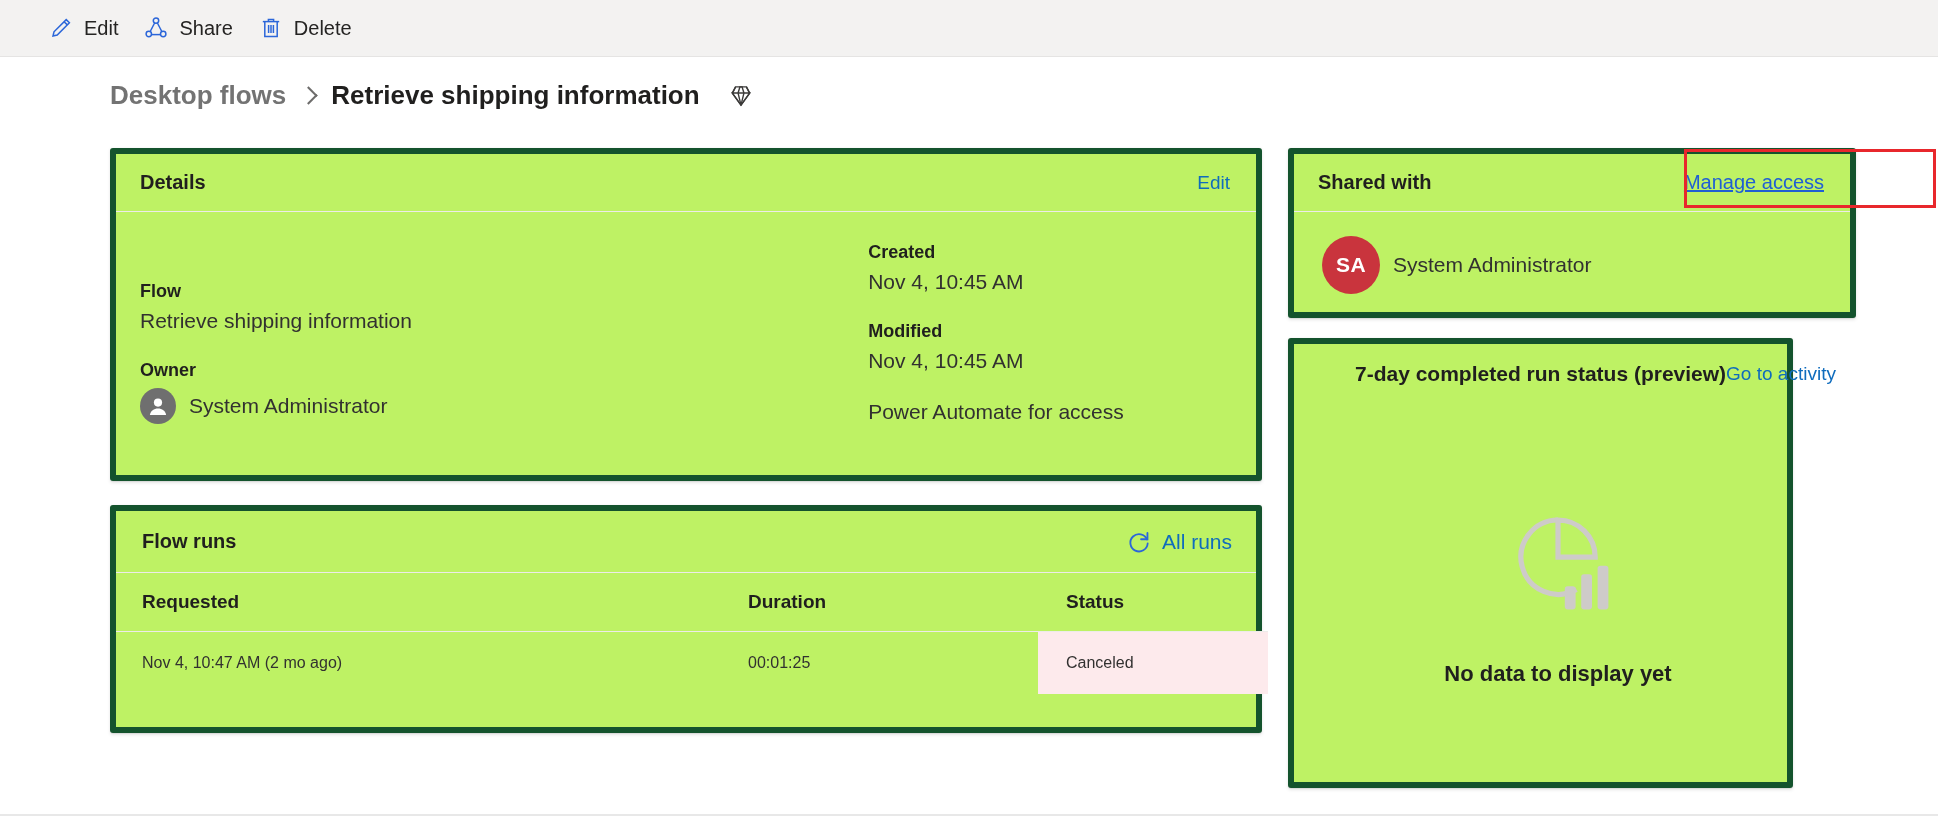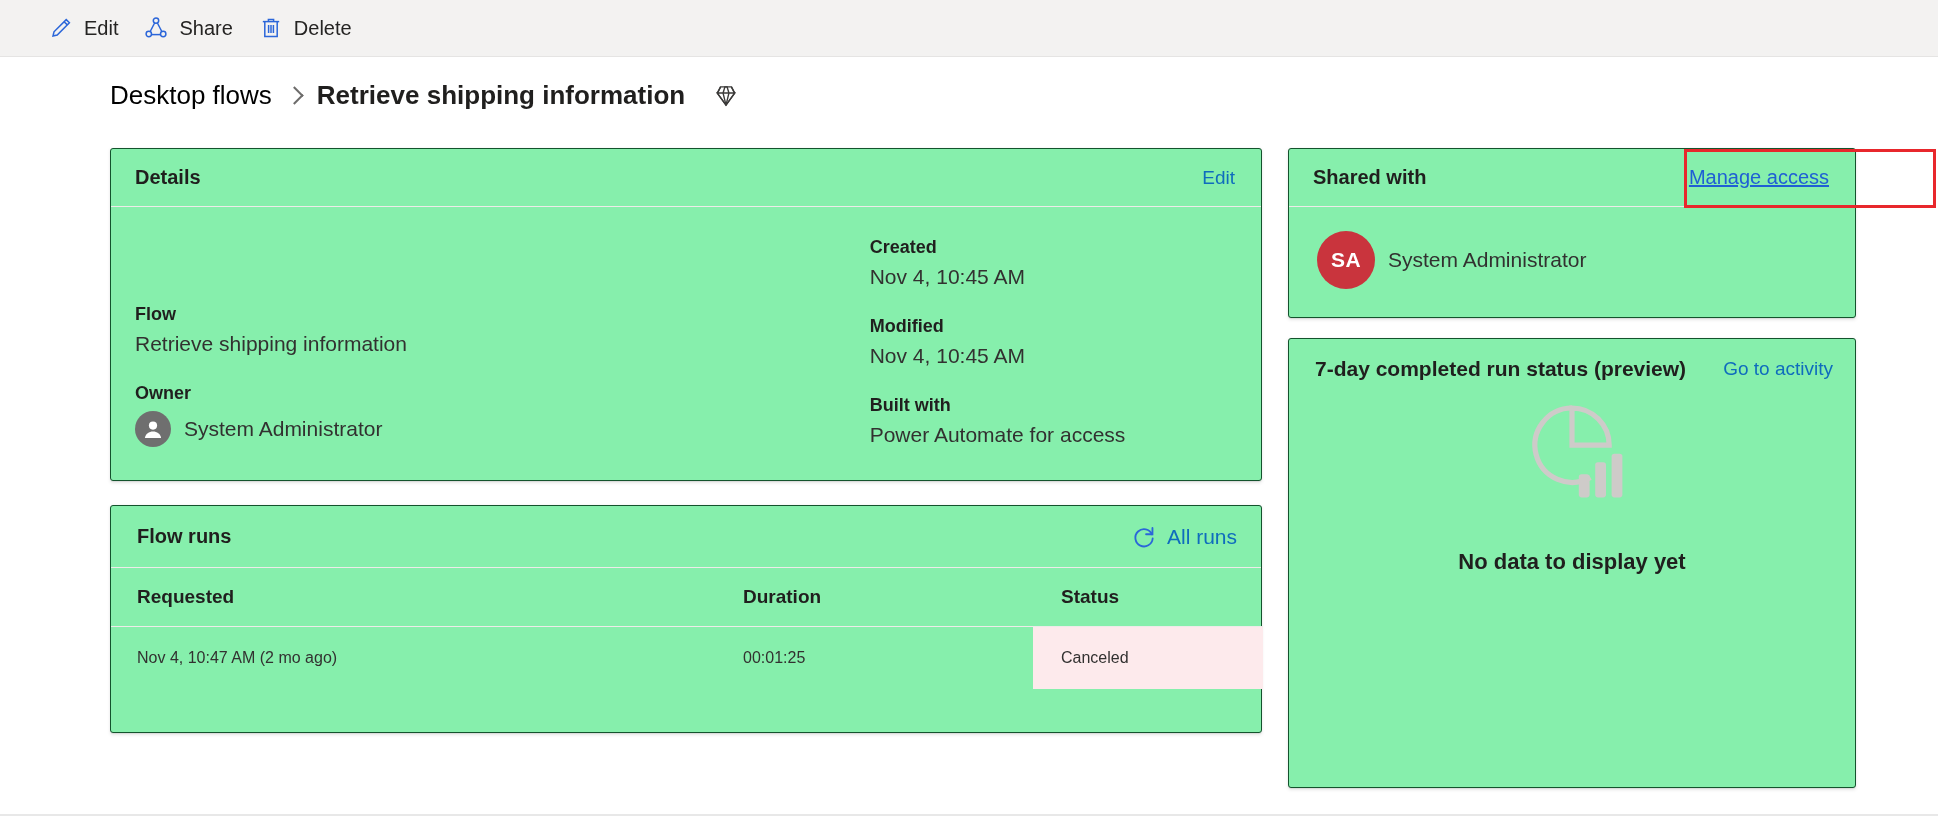--- a/index.html
+++ b/index.html
@@ -28,31 +28,31 @@
     border-radius: 2px;
   }
   .cmd-btn .lbl { font-size: 20px; color: #252423; white-space: nowrap; }
   .cmd-ico { width: 24px; height: 24px; display: block; flex: 0 0 24px; }
 
   
   .breadcrumb {
     position: absolute; left: 110px; top: 80px;
     display: flex; align-items: center; gap: 14px;
   }
-  .bc-parent { font-size: 26px; color: #000000; cursor: pointer; white-space: nowrap; }
+  .bc-parent { font-size: 26px; color: #737373; cursor: pointer; white-space: nowrap; font-weight: bold; }
   .bc-sep { width: 13px; height: 13px; border-top: 2px solid #6d6c6b; border-right: 2px solid #6d6c6b;
             transform: rotate(45deg); margin: 0 2px; }
   .bc-current { font-size: 26px; font-weight: bold; color: #201f1e; white-space: nowrap; }
   .gem-ico { width: 26px; height: 26px; margin-left: 14px; display: block; }
 
   
   .card {
     position: absolute;
-    background: #86efac;
-    border: 1px solid #14532d;
+    background: #bef264;
+    border: 6px solid #14532d;
     border-radius: 3px;
     box-shadow: 0 1.2px 3.6px rgba(0,0,0,.10), 0 .3px .9px rgba(0,0,0,.07);
   }
   .card-head {
     height: 58px;
     display: flex; align-items: center; justify-content: space-between;
     padding: 0 26px 0 24px;
     border-bottom: 1px solid #edebe9;
   }
   .card-title { font-size: 20px; font-weight: bold; color: #201f1e; white-space: nowrap; }
@@ -104,26 +104,26 @@
   .shared-name { font-size: 21px; color: #323130; }
   .manage-link {
     font-size: 20px; color: #1f5fd4; text-decoration: underline; cursor: pointer; white-space: nowrap;
   }
   .hl-box {
     position: absolute; left: 1684px; top: 149px; width: 252px; height: 59px;
     border: 3px solid #e8272c; pointer-events: none; z-index: 5;
   }
 
   
-  #status-card { left: 1288px; top: 338px; width: 568px; height: 450px; }
+  #status-card { left: 1288px; top: 338px; width: 505px; height: 450px; padding-left: 35px; }
   .status-head { padding: 0 22px 0 26px; border-bottom: none; height: 60px; }
   .status-head .card-title { font-size: 21px; }
   .status-body {
     height: 389px;
-    display: flex; flex-direction: column; align-items: center; justify-content: flex-start;
+    display: flex; flex-direction: column; align-items: center; justify-content: center;
     gap: 42px;
   }
   .empty-ico { width: 112px; height: 108px; display: block; }
   .empty-text { font-size: 22px; font-weight: bold; color: #201f1e; }
 
   .footline { position: absolute; left: 0; bottom: 0; width: 1938px; height: 2px; background: #e8e8e8; }
 </style>
 </head>
 <body>
 
@@ -203,21 +203,20 @@
       <div class="det-col-right">
         <div class="field">
           <div class="field-label">Created</div>
           <div class="field-value">Nov 4, 10:45 AM</div>
         </div>
         <div class="field">
           <div class="field-label">Modified</div>
           <div class="field-value">Nov 4, 10:45 AM</div>
         </div>
         <div class="field">
-          <div class="field-label">Built with</div>
           <div class="field-value">Power Automate for access</div>
         </div>
       </div>
     </div>
   </div>
 
   <div class="card" id="runs-card">
     <div class="card-head runs-head">
       <span class="card-title">Flow runs</span>
       <span class="card-link">

